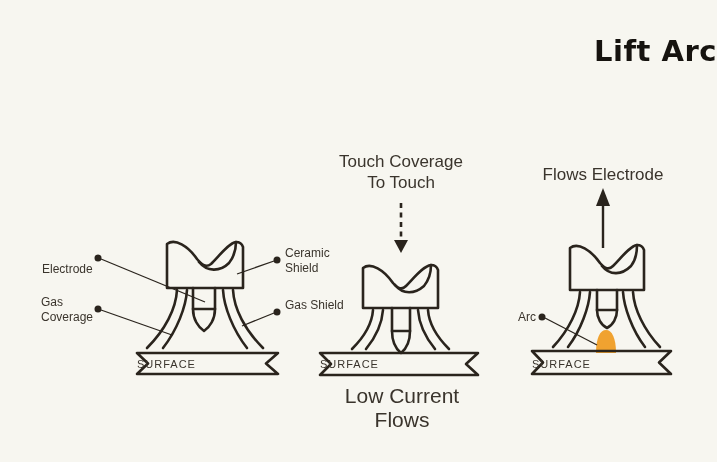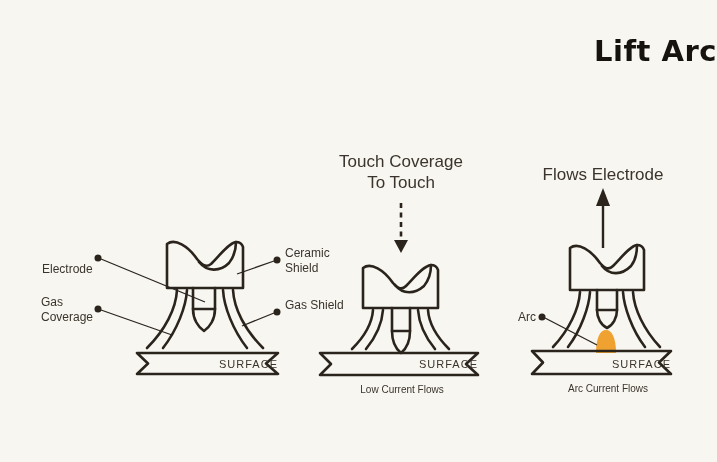--- a/index.html
+++ b/index.html
@@ -23,30 +23,30 @@
     color: #16130F;
   }
   .instruction {
     text-align: center;
     font-size: 17px;
     line-height: 21px;
     color: #3A342C;
   }
   .caption {
     text-align: center;
-    font-size: 10px;
+    font-size: 21px;
     color: #3A342C;
   }
   .part-label {
     font-size: 12px;
     line-height: 14.5px;
     color: #3A342C;
   }
   .surface-label {
-    text-align: right;
+    text-align: left;
     font-size: 11px;
     letter-spacing: 1px;
     color: #3A342C;
   }
   svg { position: absolute; left: 0; top: 0; }
   .ink   { stroke: #2A241D; fill: none; }
   .thick { stroke-width: 2.6; stroke-linecap: round; stroke-linejoin: round; }
   .thin  { stroke-width: 1.3; }
   .dot   { fill: #2A241D; stroke: none; }
 </style>
@@ -127,14 +127,13 @@
   <div class="abs instruction" style="left:321px; top:151px; width:160px;">
     <div>Touch Coverage</div>
     <div>To Touch</div>
   </div>
   <div class="abs surface-label" style="left:320px; top:358px; width:158px;">SURFACE</div>
   <div class="abs caption" style="left:322px; top:384px; width:160px;">Low Current Flows</div>
 
   <div class="abs instruction" style="left:523px; top:164px; width:160px;">Flows Electrode</div>
   <div class="abs part-label" style="left:518px; top:310px;text-align:center;">Arc</div>
   <div class="abs surface-label" style="left:532px; top:358px; width:139px;">SURFACE</div>
-  <div class="abs caption" style="left:528px; top:383px; width:160px;">Arc Current Flows</div>
 </div>
 
 </body></html>

